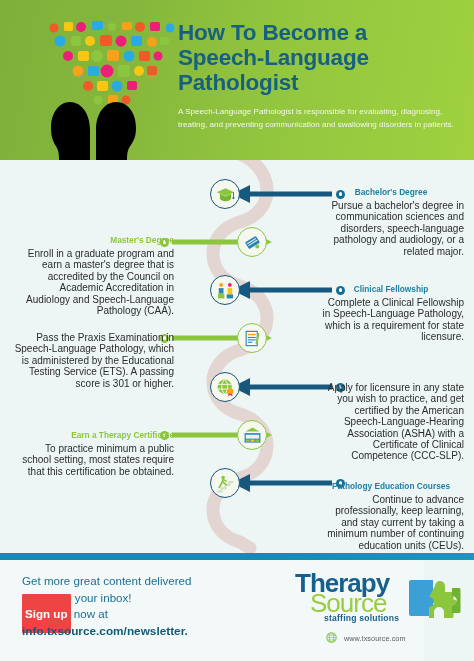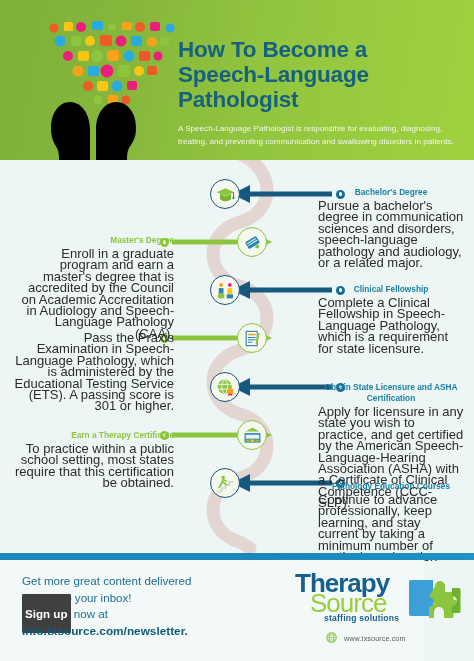--- a/index.html
+++ b/index.html
@@ -19,21 +19,21 @@
     background:linear-gradient(100deg,#7fb03a 0%,#86b73c 28%,#93c63f 58%,#9fd13f 100%);
     overflow:hidden;
   }
   .header-art{
     position:absolute;left:40px;top:18px;width:140px;height:142px;
   }
   .bubbles{position:absolute;left:0;top:0;width:140px;height:95px;}
   .heads{position:absolute;left:10px;top:78px;width:122px;height:64px;}
 
   .header-text{
-    position:absolute;left:178px;top:20px;width:280px;margin-top:17px;
+    position:absolute;left:178px;top:20px;width:280px;
   }
   .title{
     color:#18607f;
     font-size:22.5px;line-height:25px;font-weight:bold;
     letter-spacing:-0.2px;margin:0;
   }
   .subtitle{
     margin:11px 0 0 0;color:#f2f7ea;
     font-size:8.1px;line-height:12.6px;font-weight:normal;
   }
@@ -43,21 +43,21 @@
     position:absolute;left:0;top:160px;width:474px;height:393px;
     background:#eef6f5;
   }
   .road{position:absolute;left:180px;top:0;width:115px;height:393px;}
 
   .step{position:absolute;}
   .step .heading{
     font-size:8.3px;font-weight:bold;line-height:11px;margin:0 0 2px 0;
   }
   .step .desc{
-    font-size:13px;line-height:11.4px;color:#2b2b2b;margin:0;
+    font-size:10px;line-height:11.4px;color:#2b2b2b;margin:0;text-align:right;
   }
   .step.right{text-align:left;}
   .step.right .heading{color:#1c7fa3;text-align:center;}
   .step.left{text-align:right;}
   .step.left .heading{color:#8cc63f;}
 
   
   #step-bachelors{left:318px;top:27px;width:146px;}
   #step-fellowship{left:318px;top:124px;width:146px;}
   #step-licensure{left:318px;top:222px;width:146px;}
@@ -97,21 +97,21 @@
   .footer{
     position:absolute;left:0;top:560px;width:424px;height:101px;
     background:#f2f9f8;
   }
   .cta{position:absolute;left:22px;top:13px;width:230px;}
   .cta-line{
     color:#1e6f93;font-size:11.6px;line-height:16.5px;font-weight:normal;
   }
   .cta-line.bold{font-weight:bold;color:#125a7a;font-size:11.8px;}
   .signup-hl{
-    background:#404040;color:#ffffff;font-weight:bold;
+    background:#ef4444;color:#ffffff;font-weight:bold;
     padding:13px 3px;border-radius:1px;
   }
   .logo{position:absolute;left:292px;top:8px;width:170px;height:86px;}
   .logo-therapy{
     position:absolute;left:3px;top:2px;color:#15608f;
     font-size:26px;font-weight:bold;letter-spacing:-1px;line-height:26px;
   }
   .logo-source{
     position:absolute;left:18px;top:22px;color:#9acd3c;
     font-size:26px;font-weight:normal;letter-spacing:-1px;line-height:26px;
@@ -346,27 +346,26 @@
     <div class="step right" id="step-fellowship">
       <p class="heading">Clinical Fellowship</p>
       <p class="desc">Complete a Clinical Fellowship in Speech-Language Pathology, which is a requirement for state licensure.</p>
     </div>
 
     <div class="step left" id="step-praxis">
       <p class="desc">Pass the Praxis Examination in Speech-Language Pathology, which is administered by the Educational Testing Service (ETS). A passing score is 301 or higher.</p>
     </div>
 
     <div class="step right" id="step-licensure">
-      <p class="heading">Obtain State Licensure and ASHA Certification</p>
       <p class="desc">Apply for licensure in any state you wish to practice, and get certified by the American Speech-Language-Hearing Association (ASHA) with a Certificate of Clinical Competence (CCC-SLP).</p>
     </div>
 
     <div class="step left" id="step-teaching">
       <p class="heading">Earn a Therapy Certificate</p>
-      <p class="desc">To practice within a public school setting, most states require that this certification be obtained.</p>
+      <p class="desc">To practice minimum a public school setting, most states require that this certification be obtained.</p>
     </div>
 
     <div class="step right" id="step-continuing">
       <p class="heading">Pathology Education Courses</p>
       <p class="desc">Continue to advance professionally, keep learning, and stay current by taking a minimum number of continuing education units (CEUs).</p>
     </div>
   </div>
 
   <div class="divider-bar"></div>
 

